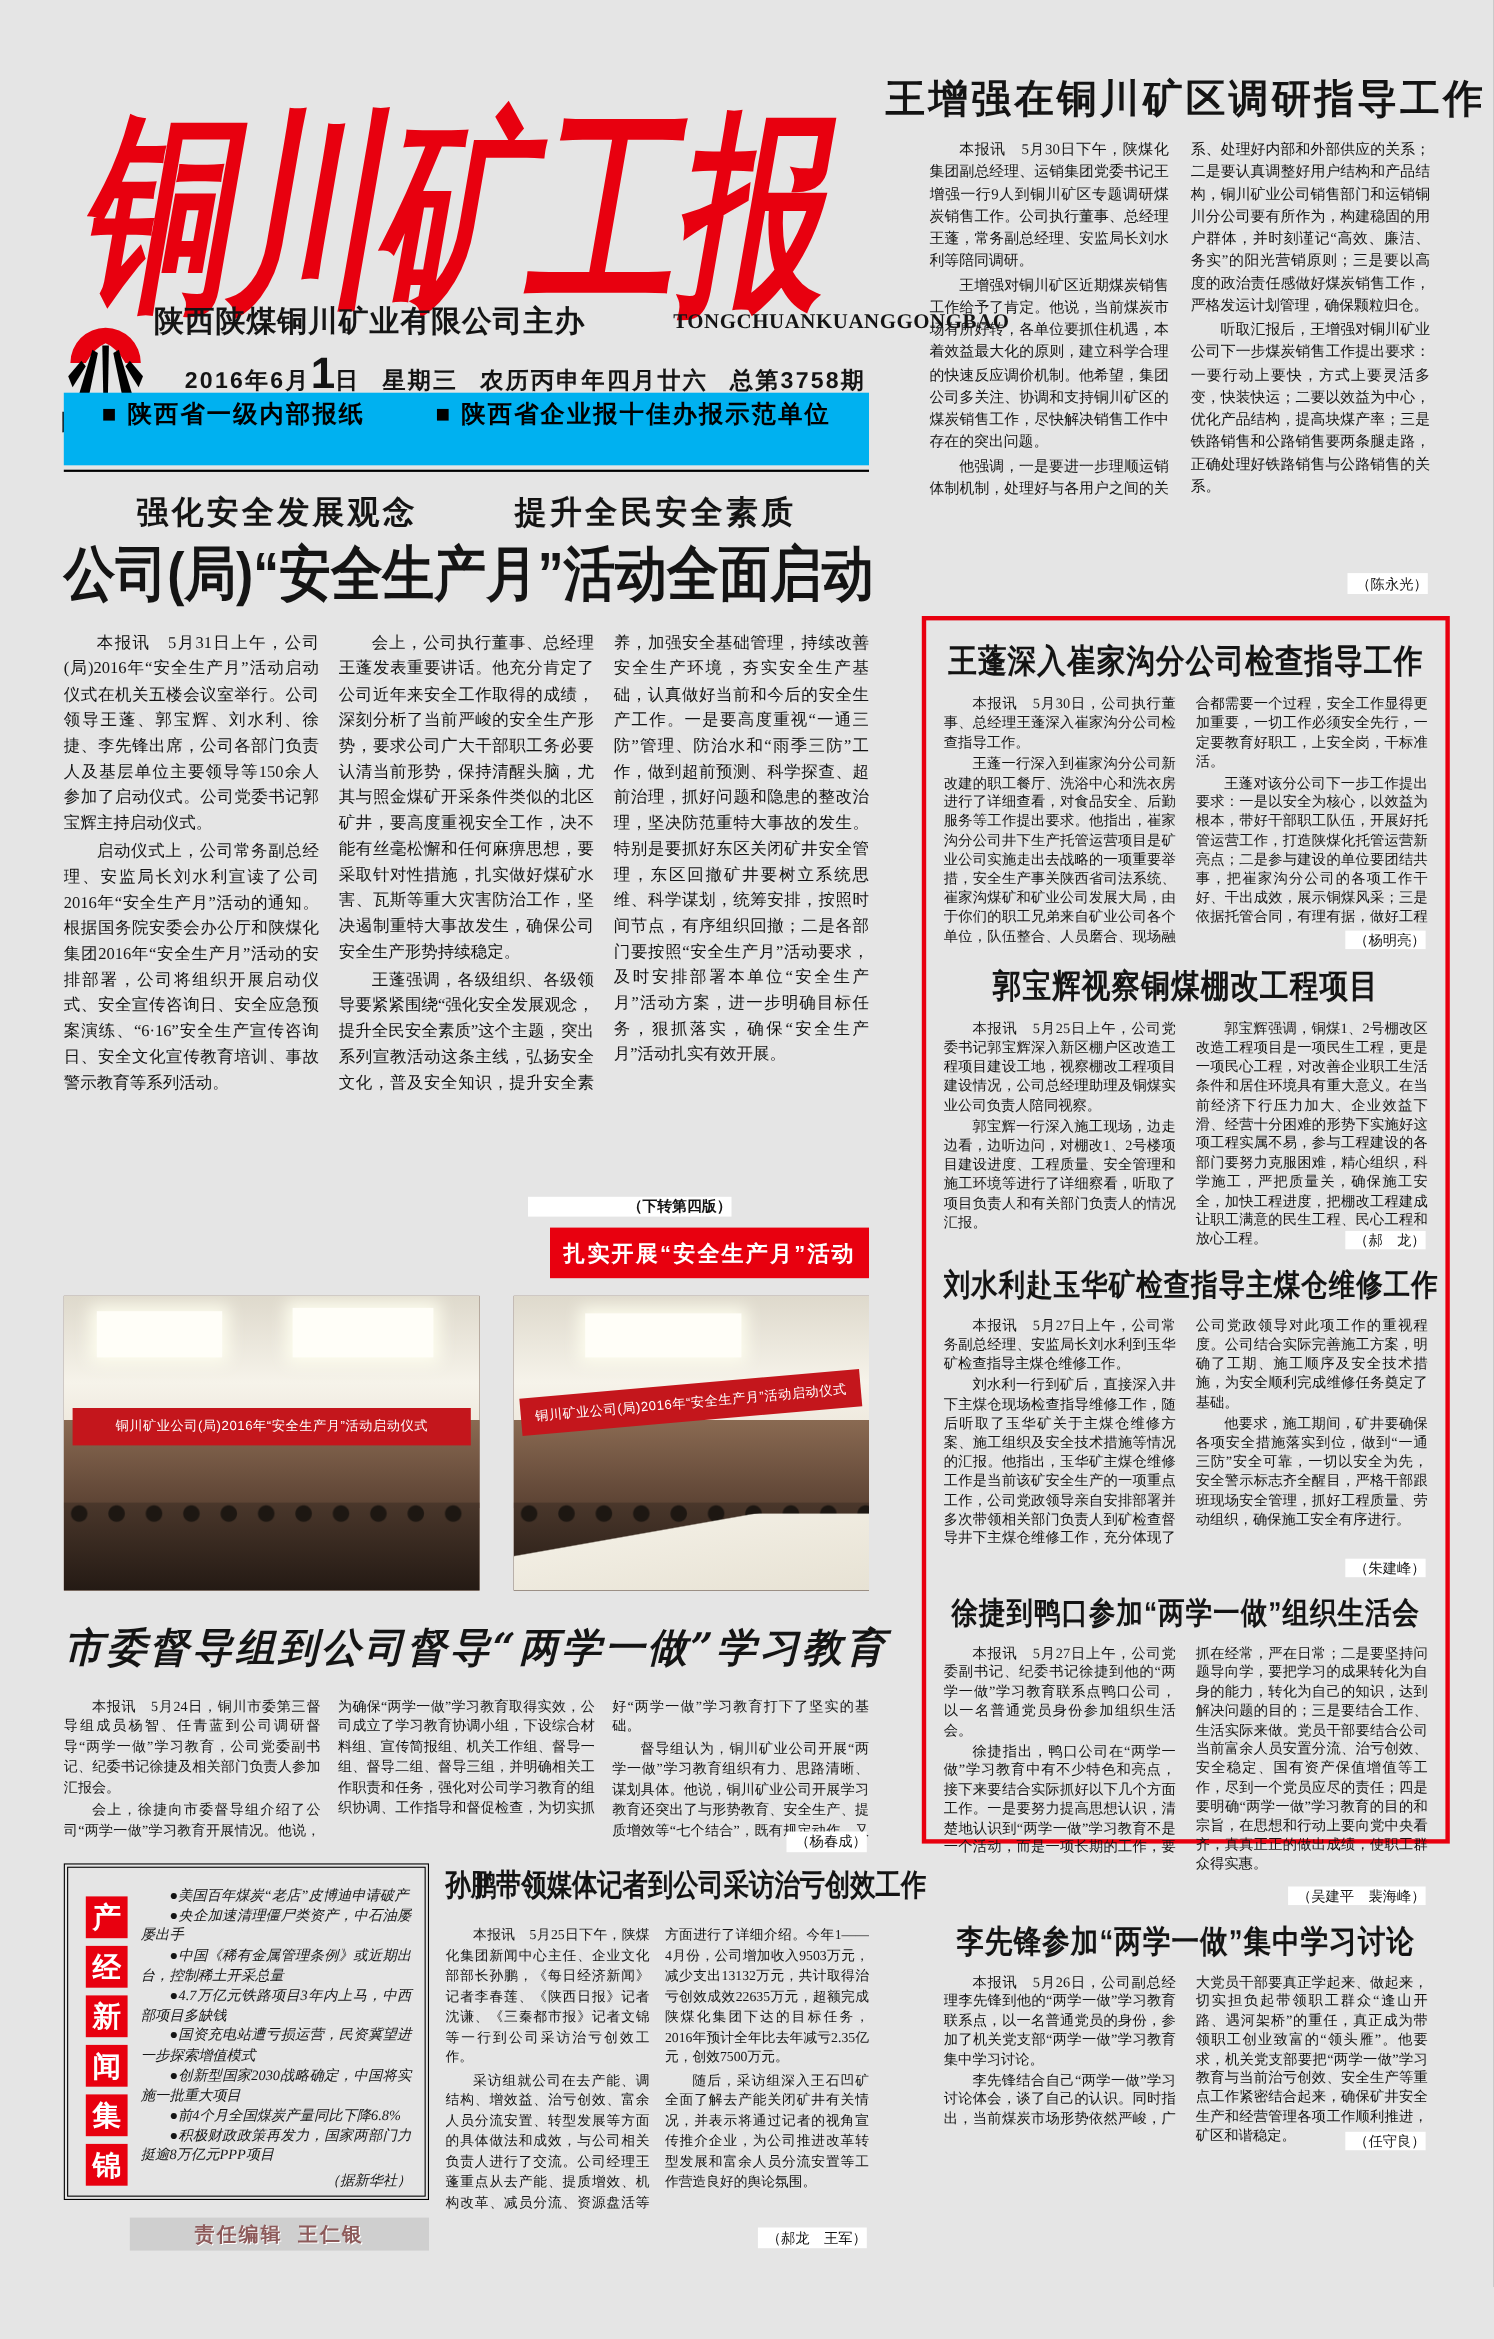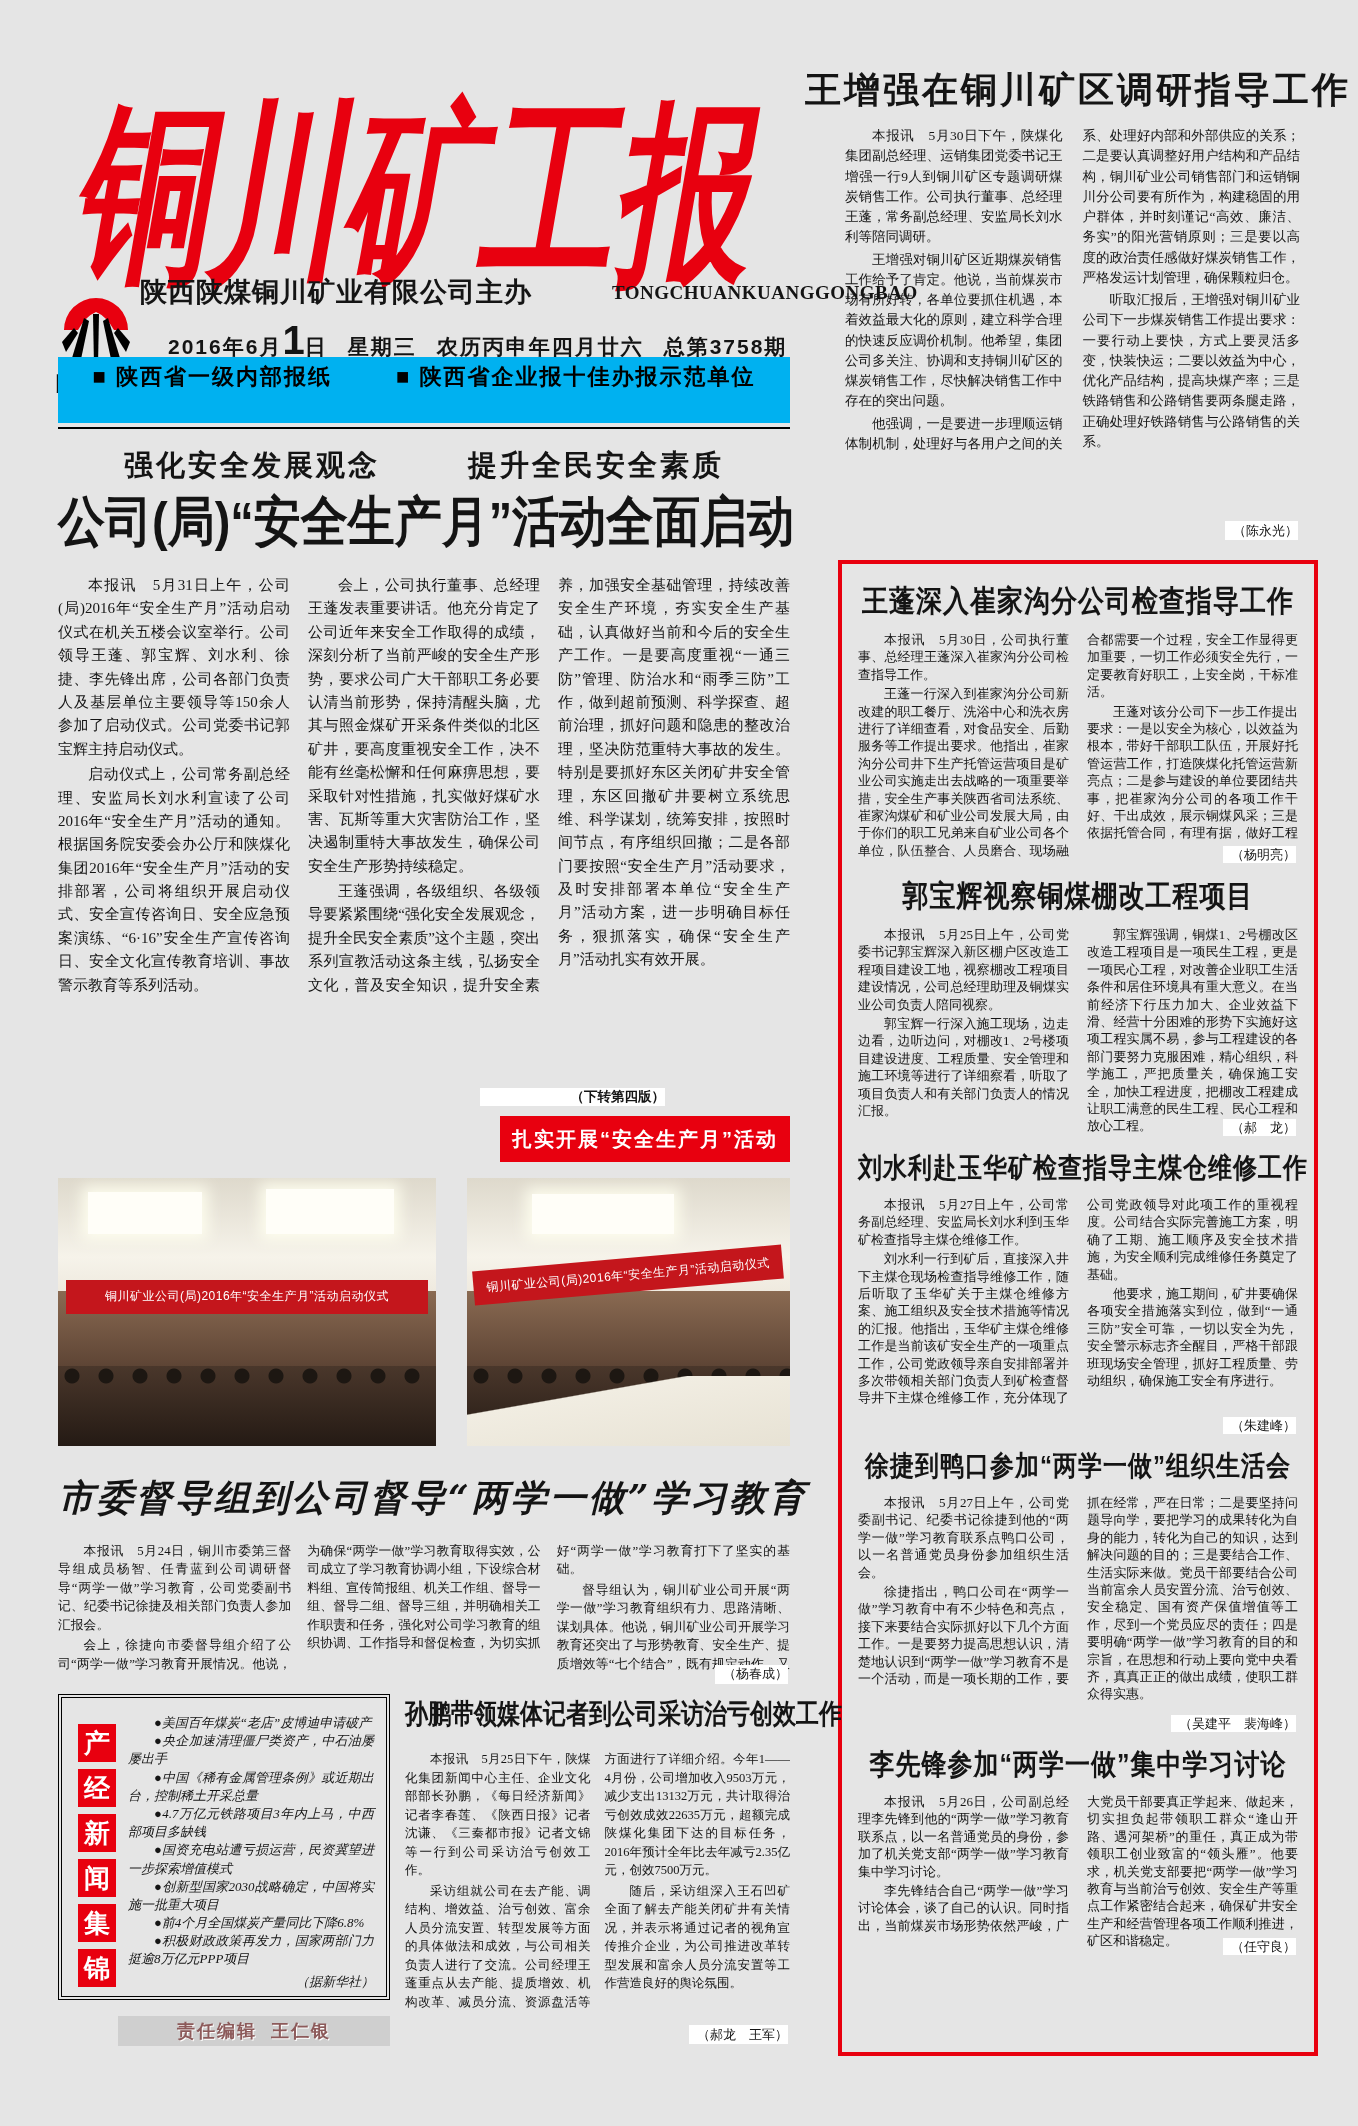--- a/index.html
+++ b/index.html
@@ -69,21 +69,21 @@
   .photo-l .banner{top:38%;}
   .photo-r .banner{top:30%;transform:rotate(-5deg);}
   .audience{position:absolute;left:0;bottom:0;width:100%;height:30%;
     background:
       radial-gradient(circle at 14px 10px,#1d1712 7px,rgba(0,0,0,0) 8px) repeat-x,
       linear-gradient(#4a372b,#241a14);background-size:34px 24px,100% 100%;}
   .tables{position:absolute;right:0;bottom:0;width:100%;height:26%;
     background:linear-gradient(170deg,rgba(0,0,0,0) 30%,#f1ede2 31%,#e7e2d4);}
 
   
-  .redbox{position:absolute;left:838px;top:560px;width:480px;height:1496px;
+  .redbox{position:absolute;left:838px;top:560px;width:480px;height:1116px;
     border:4px solid #e8000f;padding:14px 16px;}
   .bx-art{margin-bottom:16px;}
   .bx-art h2{margin:6px 0 12px 0;text-align:center;font-family:"Liberation Sans",sans-serif;
     font-weight:bold;font-size:26px;letter-spacing:1px;white-space:nowrap;transform:scaleY(1.15);}
   .bx-body{position:relative;overflow:hidden;column-count:2;column-gap:18px;
     font-size:13px;line-height:1.34;text-align:justify;}
   .h235{height:232px;} .h215{height:210px;} .h240{height:238px;} .h165{height:162px;}
 
   
   .du-head{position:absolute;left:58px;top:1474px;width:732px;text-align:center;

